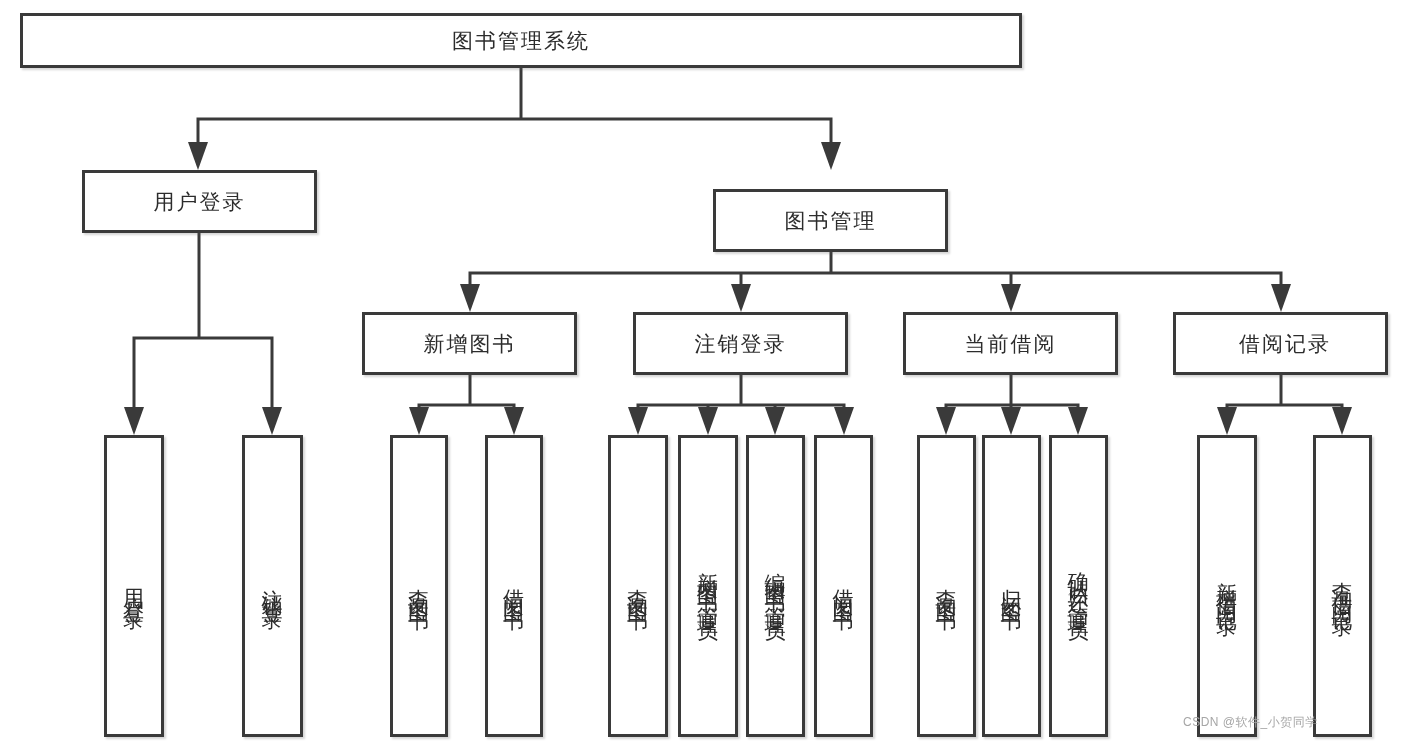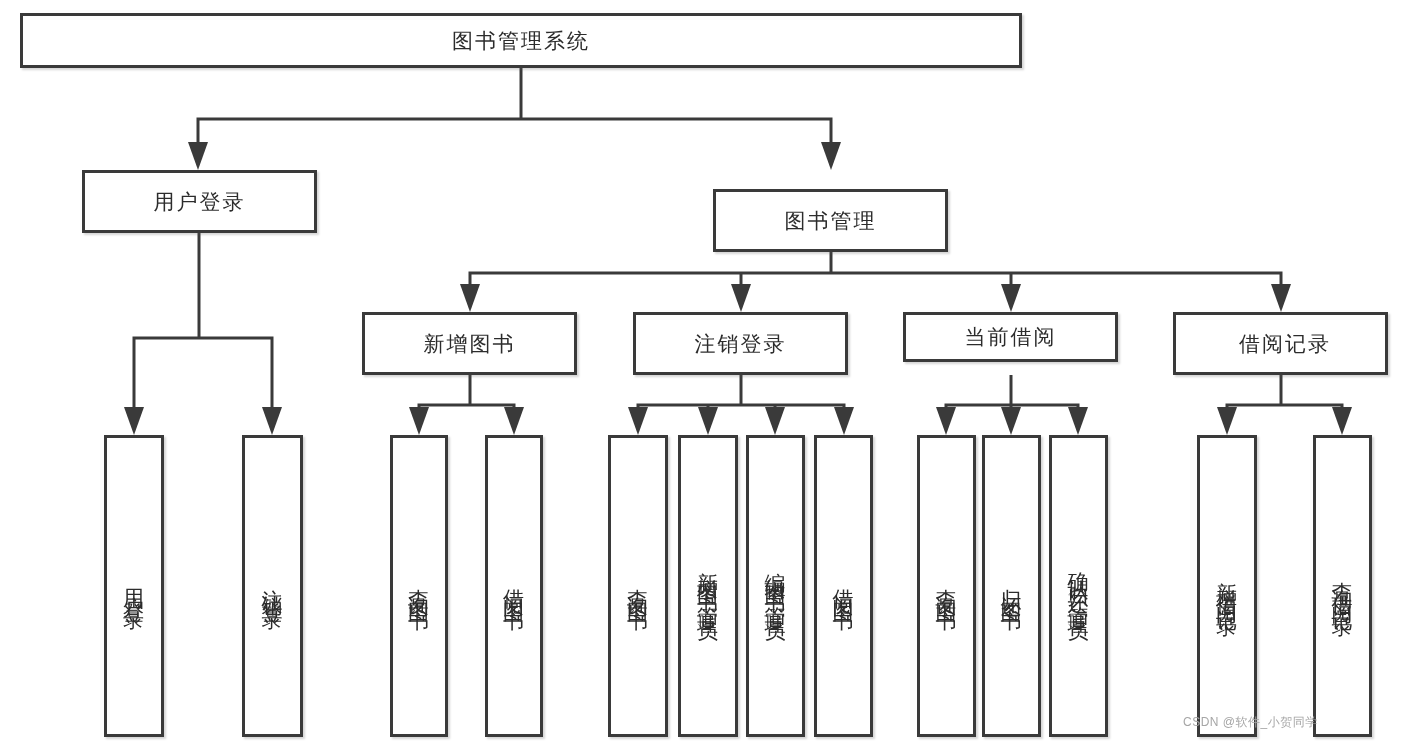--- a/index.html
+++ b/index.html
@@ -45,21 +45,21 @@
     color: #2c2c2c;
   }
   
   .n-root   { left: 20px;   top: 13px;  width: 1002px; height: 55px; }
   
   .n-login  { left: 82px;   top: 170px; width: 235px;  height: 63px; }
   .n-mgmt   { left: 713px;  top: 170px; width: 235px;  height: 63px; margin-top: 19px; }
   
   .n-newrec { left: 362px;  top: 312px; width: 215px;  height: 63px; }
   .n-borrow { left: 633px;  top: 312px; width: 215px;  height: 63px; }
-  .n-curr   { left: 903px;  top: 312px; width: 215px;  height: 50px; }
+  .n-curr   { left: 903px;  top: 312px; width: 215px;  height: 63px; }
   .n-record { left: 1173px; top: 312px; width: 215px;  height: 63px; padding-left: 9px; }
   
   .leaf { top: 435px; height: 302px; }
   .lf-1  { left: 104px;  width: 60px; }
   .lf-2  { left: 242px;  width: 61px; }
   .lf-3  { left: 390px;  width: 58px; }
   .lf-4  { left: 485px;  width: 58px; }
   .lf-5  { left: 608px;  width: 60px; }
   .lf-6  { left: 678px;  width: 60px; }
   .lf-7  { left: 746px;  width: 59px; }

